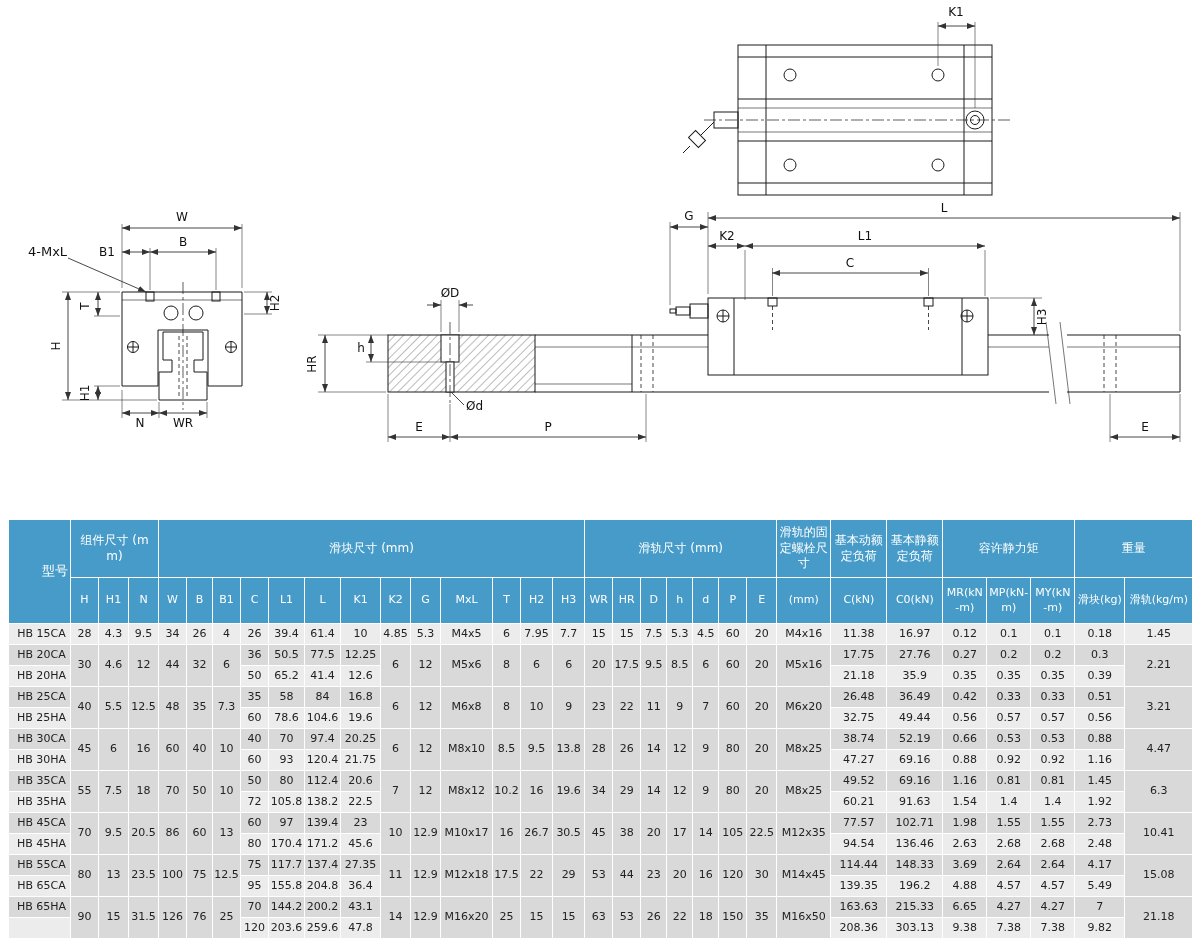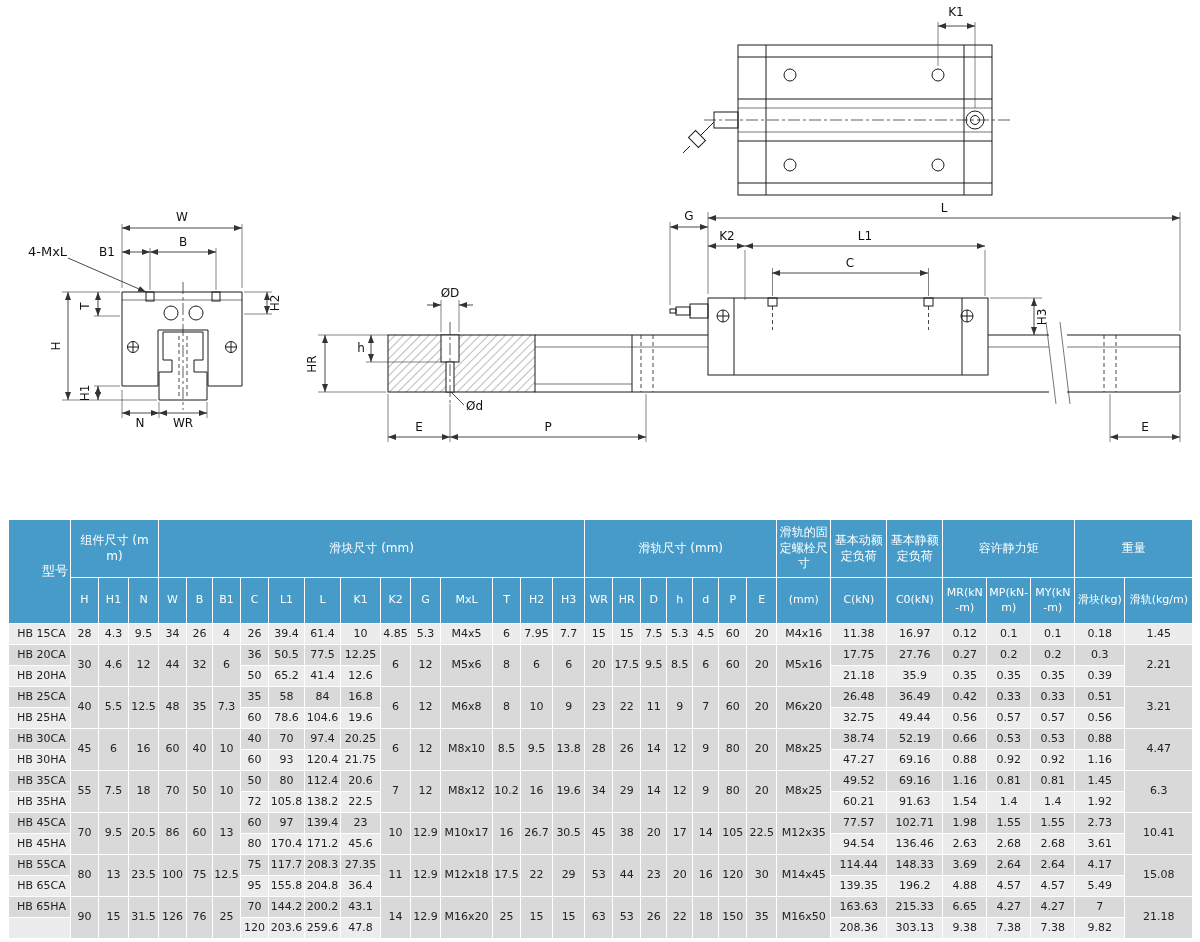--- a/index.html
+++ b/index.html
@@ -606,33 +606,33 @@
         <td class="model r0">HB 45HA</td>
         <td class="r0">80</td>
         <td class="r0">170.4</td>
         <td class="r0">171.2</td>
         <td class="r0">45.6</td>
         <td class="r0">94.54</td>
         <td class="r0">136.46</td>
         <td class="r0">2.63</td>
         <td class="r0">2.68</td>
         <td class="r0">2.68</td>
-        <td class="r0">3.61</td>
+        <td class="r0">2.48</td>
       </tr>
       <tr>
         <td class="model r1">HB 55CA</td>
         <td rowspan="2" class="r1">80</td>
         <td rowspan="2" class="r1">13</td>
         <td rowspan="2" class="r1">23.5</td>
         <td rowspan="2" class="r1">100</td>
         <td rowspan="2" class="r1">75</td>
         <td rowspan="2" class="r1">12.5</td>
         <td class="r1">75</td>
         <td class="r1">117.7</td>
-        <td class="r1">208.3</td>
+        <td class="r1">137.4</td>
         <td class="r1">27.35</td>
         <td rowspan="2" class="r1">11</td>
         <td rowspan="2" class="r1">12.9</td>
         <td rowspan="2" class="r1">M12x18</td>
         <td rowspan="2" class="r1">17.5</td>
         <td rowspan="2" class="r1">22</td>
         <td rowspan="2" class="r1">29</td>
         <td rowspan="2" class="r1">53</td>
         <td rowspan="2" class="r1">44</td>
         <td rowspan="2" class="r1">23</td>

